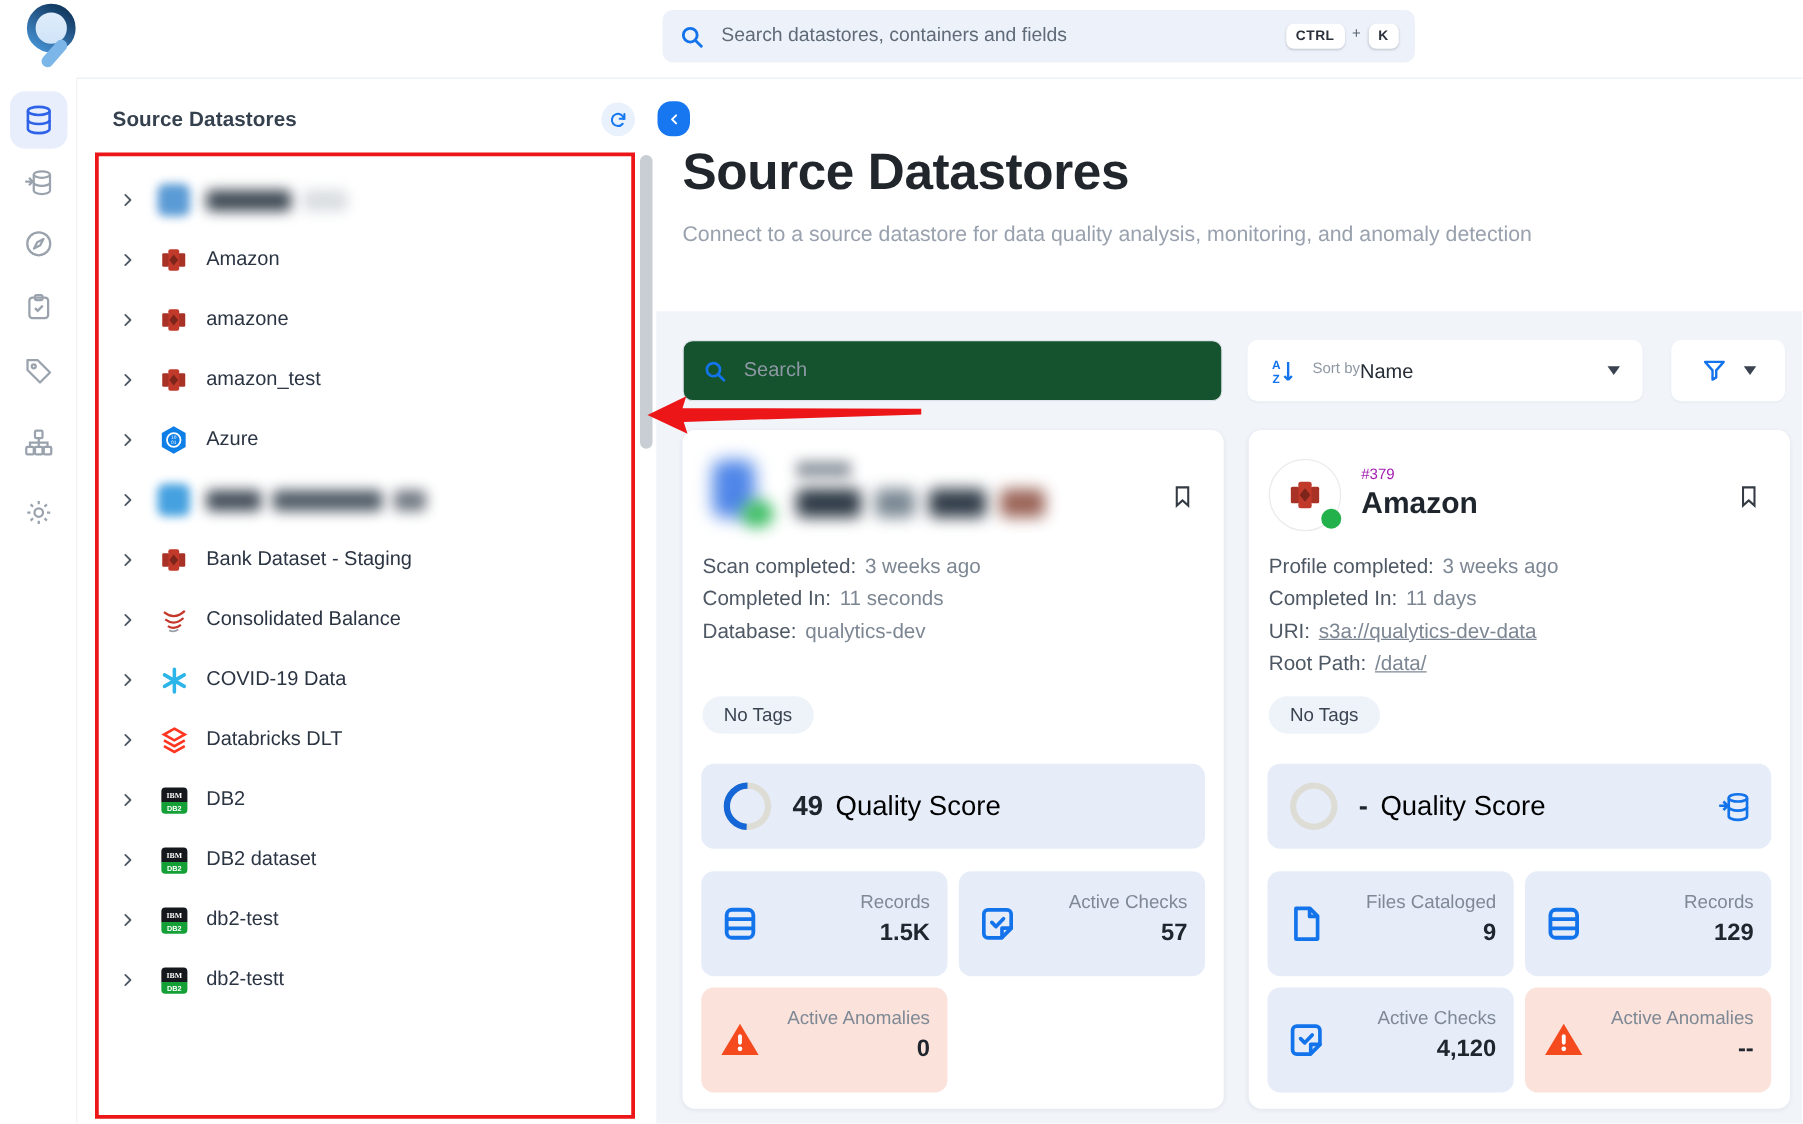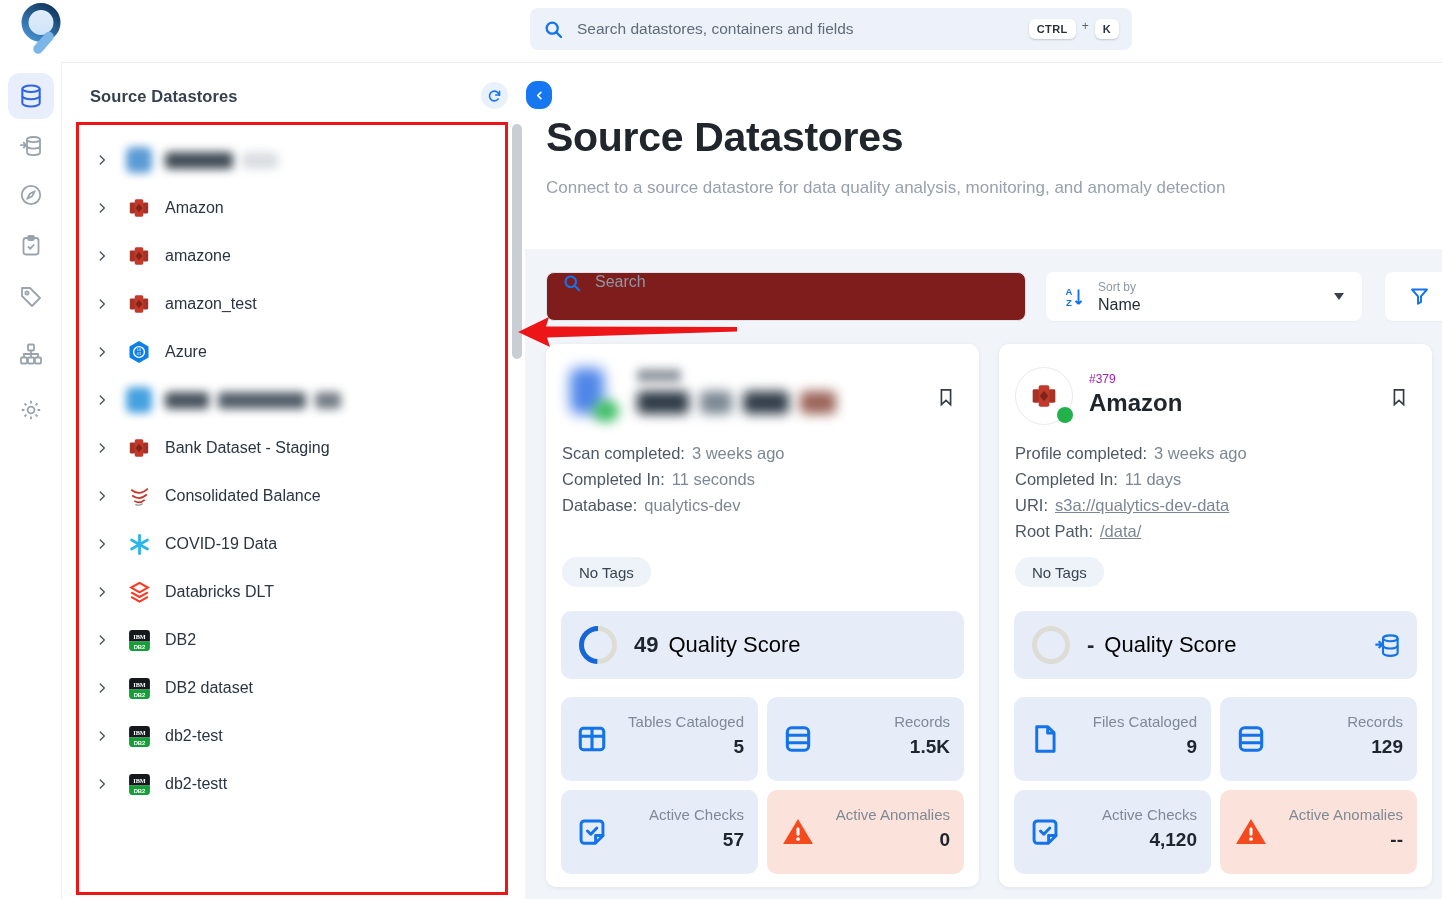--- a/index.html
+++ b/index.html
@@ -38,24 +38,24 @@
 .blurred-b .b3{width:26px;opacity:.75}
 .blob-icon{width:29px;height:26px;border-radius:6px;background:#5b9bd5;filter:blur(4px);display:block}
 .blob-icon.v2{background:#46a1e0}
 
 .main{flex:1;position:relative;border-top:1px solid #e9edf2;background:#fff}
 .collapse{position:absolute;left:1px;top:18px;width:26px;height:28px;background:#1677f0;border:none;border-radius:11px;display:flex;align-items:center;justify-content:center;cursor:pointer;z-index:5}
 .main h1{position:absolute;left:21px;top:51px;font-size:41px;font-weight:700;color:#21262d;letter-spacing:-.3px}
 .subtitle{position:absolute;left:21px;top:115px;font-size:17px;color:#98a1ad}
 .gray{position:absolute;left:0;top:186px;right:0;bottom:0;background:#f1f5fa}
 .toolbar{position:absolute;left:21px;top:23px;display:flex}
-.search-box{width:480px;height:49px;background:#7f1d1d;border:1px solid #dde3eb;border-radius:8px;display:flex;padding:0 15px;cursor:text}
+.search-box{width:432px;height:49px;background:#14532d;border:1px solid #dde3eb;border-radius:8px;display:flex;align-items:center;padding:0 15px;cursor:text}
 .search-box .ph{margin-left:13px;font-size:16px;color:#8e98a4}
 .sort-box{margin-left:20px;width:316px;height:49px;background:#fff;border-radius:8px;display:flex;align-items:center;padding:0 16px;position:relative;cursor:pointer;box-shadow:0 1px 2px rgba(30,40,60,.04)}
-.sort-texts{margin-left:12px;display:flex;flex-direction:column}
+.sort-texts{margin-left:12px;display:flex;flex-direction:row}
 .sort-label{font-size:12px;color:#8e98a4}
 .sort-value{font-size:16px;color:#262d36;margin-top:2px}
 .caret{width:0;height:0;border-left:5.5px solid transparent;border-right:5.5px solid transparent;border-top:7px solid #39424e}
 .sort-box .caret{position:absolute;right:18px}
 .filter-box{margin-left:23px;width:91px;height:49px;background:#fff;border-radius:8px;display:flex;align-items:center;justify-content:center;gap:13px;cursor:pointer;box-shadow:0 1px 2px rgba(30,40,60,.04)}
 
 .cards{position:absolute;left:21px;top:95px;display:flex;gap:20px}
 .card{width:433px;height:543px;background:#fff;border-radius:10px;box-shadow:0 1px 4px rgba(25,39,62,.08);position:relative}
 .bookmark{position:absolute;right:23px;top:43px;width:20px;height:22px;cursor:pointer}
 .blur-logo{position:absolute;left:15px;top:22px;width:62px;height:62px}
@@ -505,30 +505,20 @@
                 <circle cx="21" cy="21" r="16.5" fill="none" stroke="#deddd5" stroke-width="5"></circle>
                 <circle class="arc" cx="21" cy="21" r="16.5" fill="none" stroke="#1566d6" stroke-width="5" transform="rotate(-90 21 21)" stroke-dasharray="50.79955320854696 103.67255756846318"></circle>
               </svg>
               <span class="qval">49</span>
               <span class="qlabel">Quality Score</span>
             </div>
             <div class="tiles">
               <div class="tile">
                 <span class="ticn">
                     <svg viewBox="0 0 24 24" fill="none" stroke="#1273eb" stroke-width="2.3">
-                      <rect x="3.2" y="4" width="17.6" height="16" rx="2.4"></rect>
-                      <path d="M3.2 10h17.6M12 4v16"></path>
-                    </svg>
-                  </span>
-                <span class="tl">Tables Cataloged</span>
-                <span class="tv">5</span>
-              </div>
-              <div class="tile">
-                <span class="ticn">
-                    <svg viewBox="0 0 24 24" fill="none" stroke="#1273eb" stroke-width="2.3">
                       <rect x="4" y="3.6" width="16" height="16.8" rx="3.2"></rect>
                       <path d="M4 9.2h16M4 14.8h16"></path>
                     </svg>
                   </span>
                 <span class="tl">Records</span>
                 <span class="tv">1.5K</span>
               </div>
               <div class="tile">
                 <span class="ticn">
                     <svg viewBox="0 0 24 24" fill="none" stroke="#1273eb" stroke-width="2.2" stroke-linejoin="round" stroke-linecap="round">

